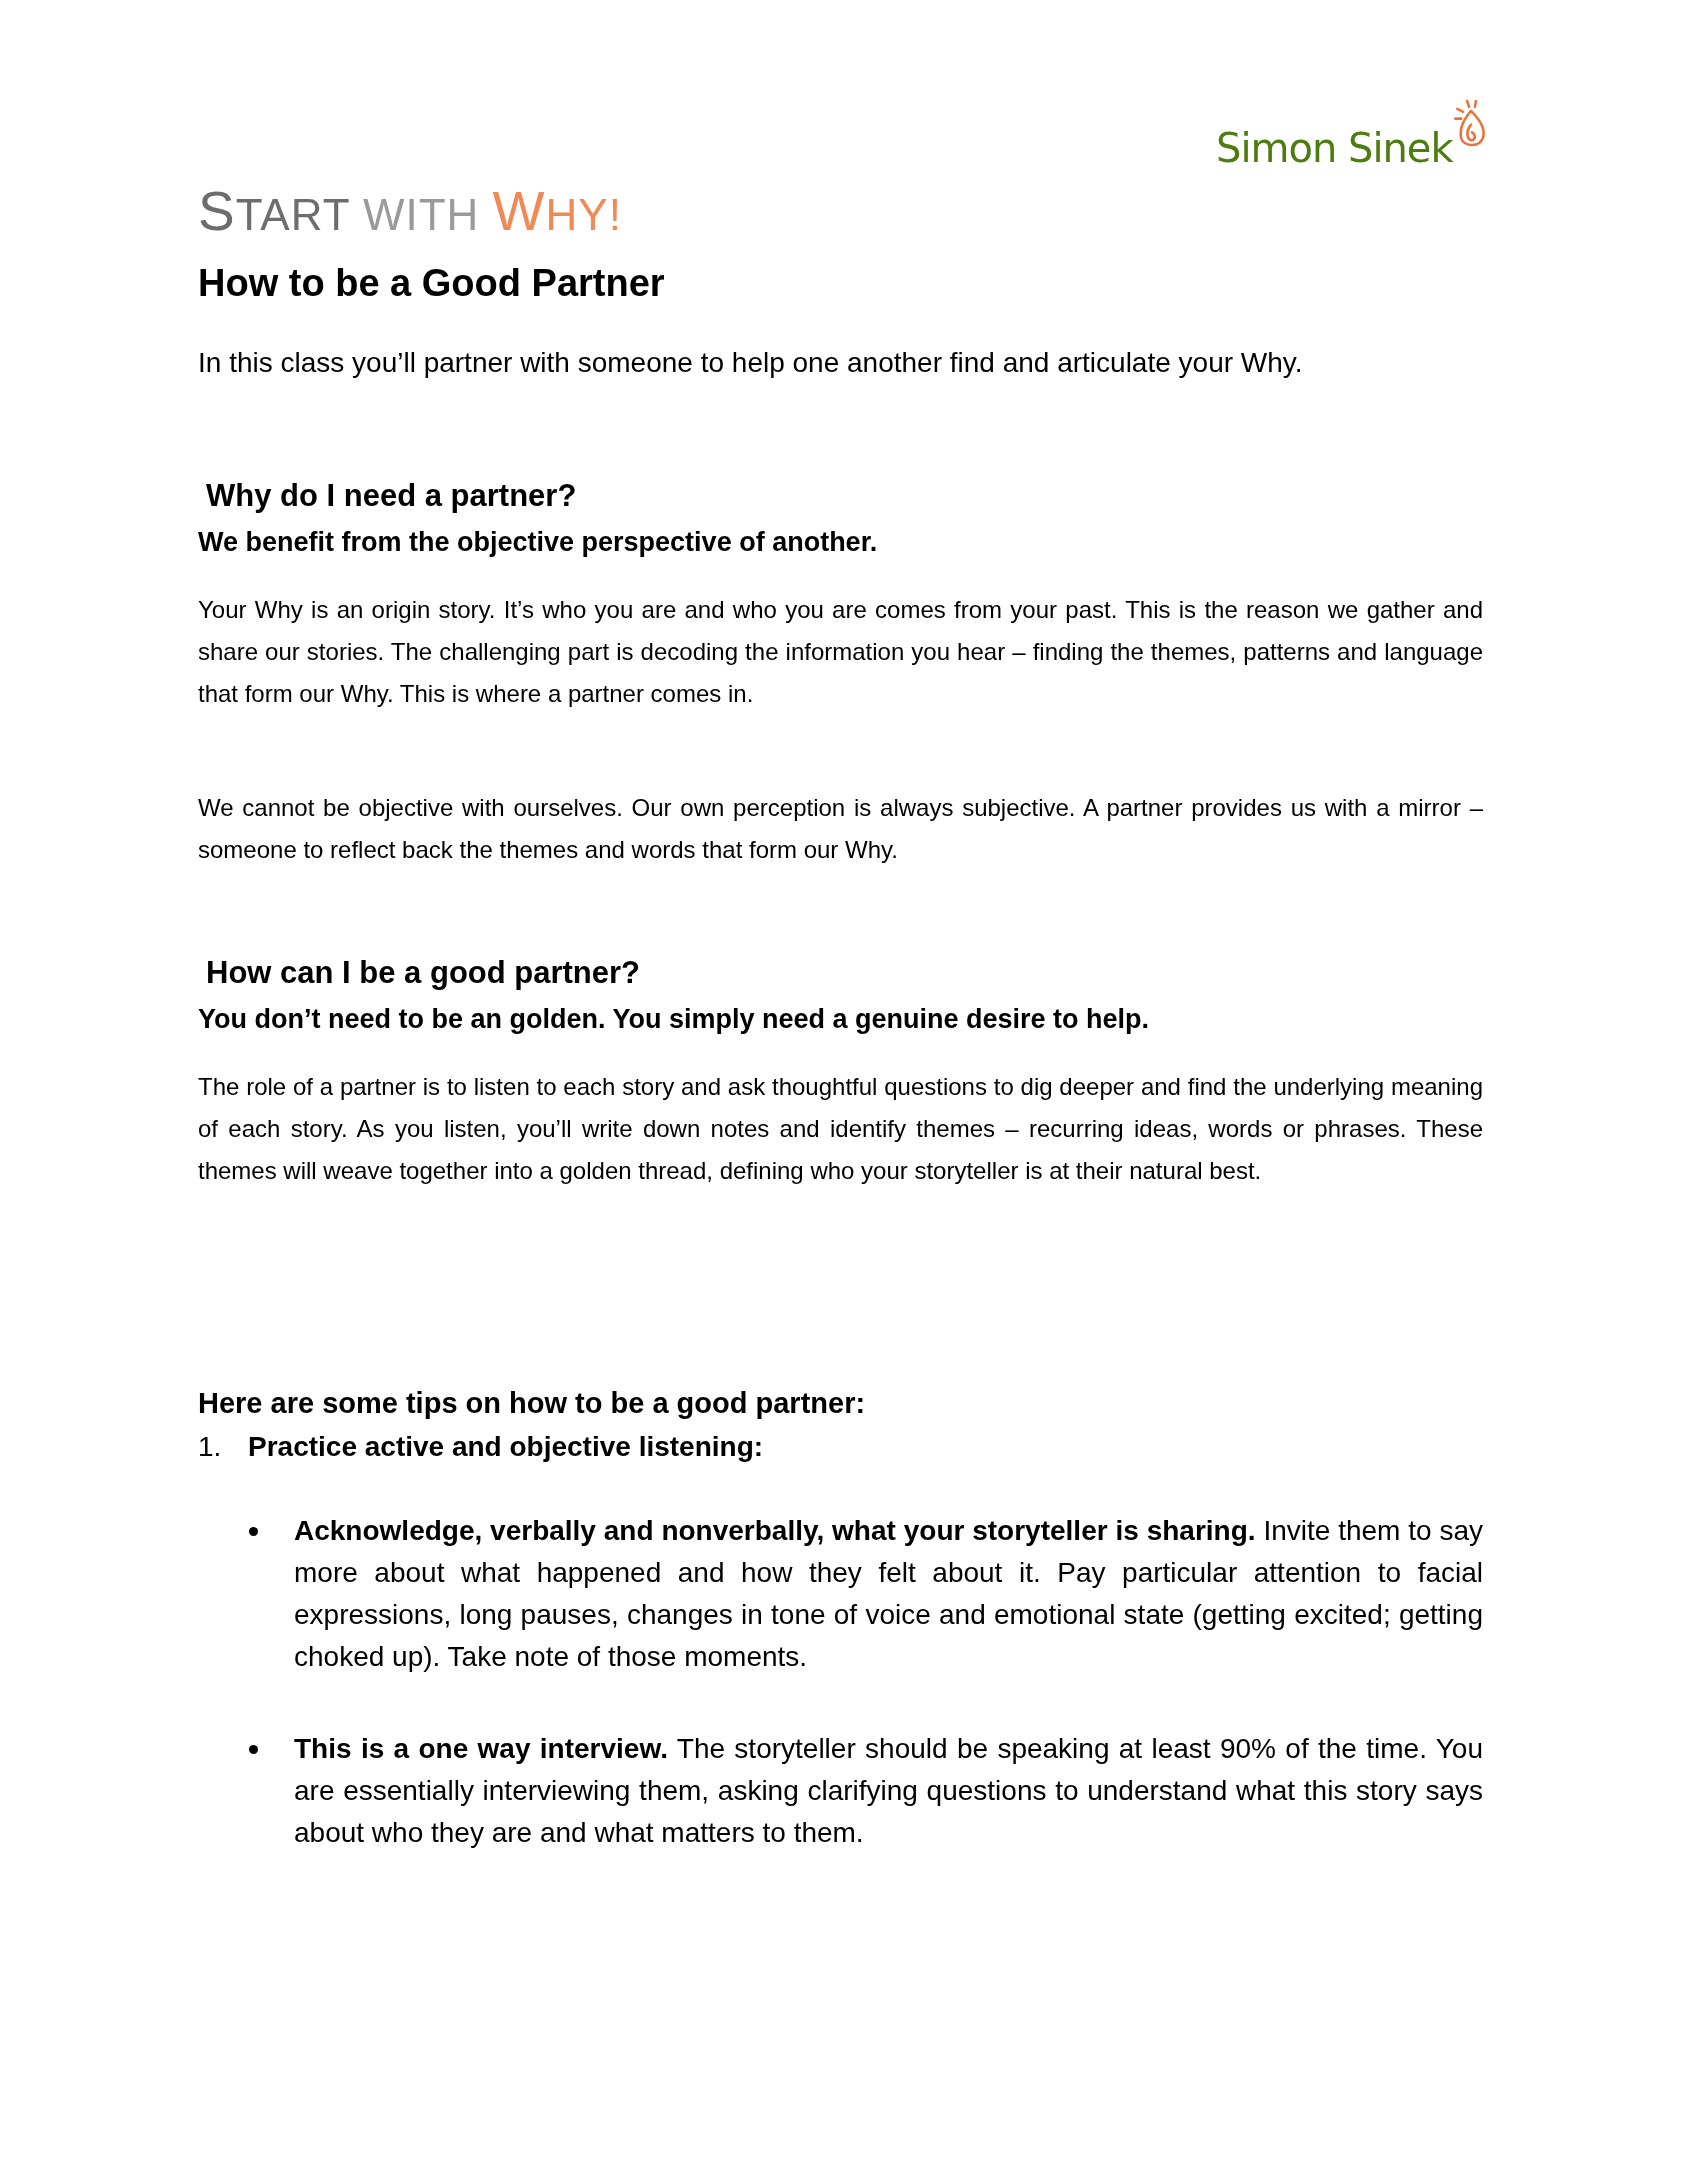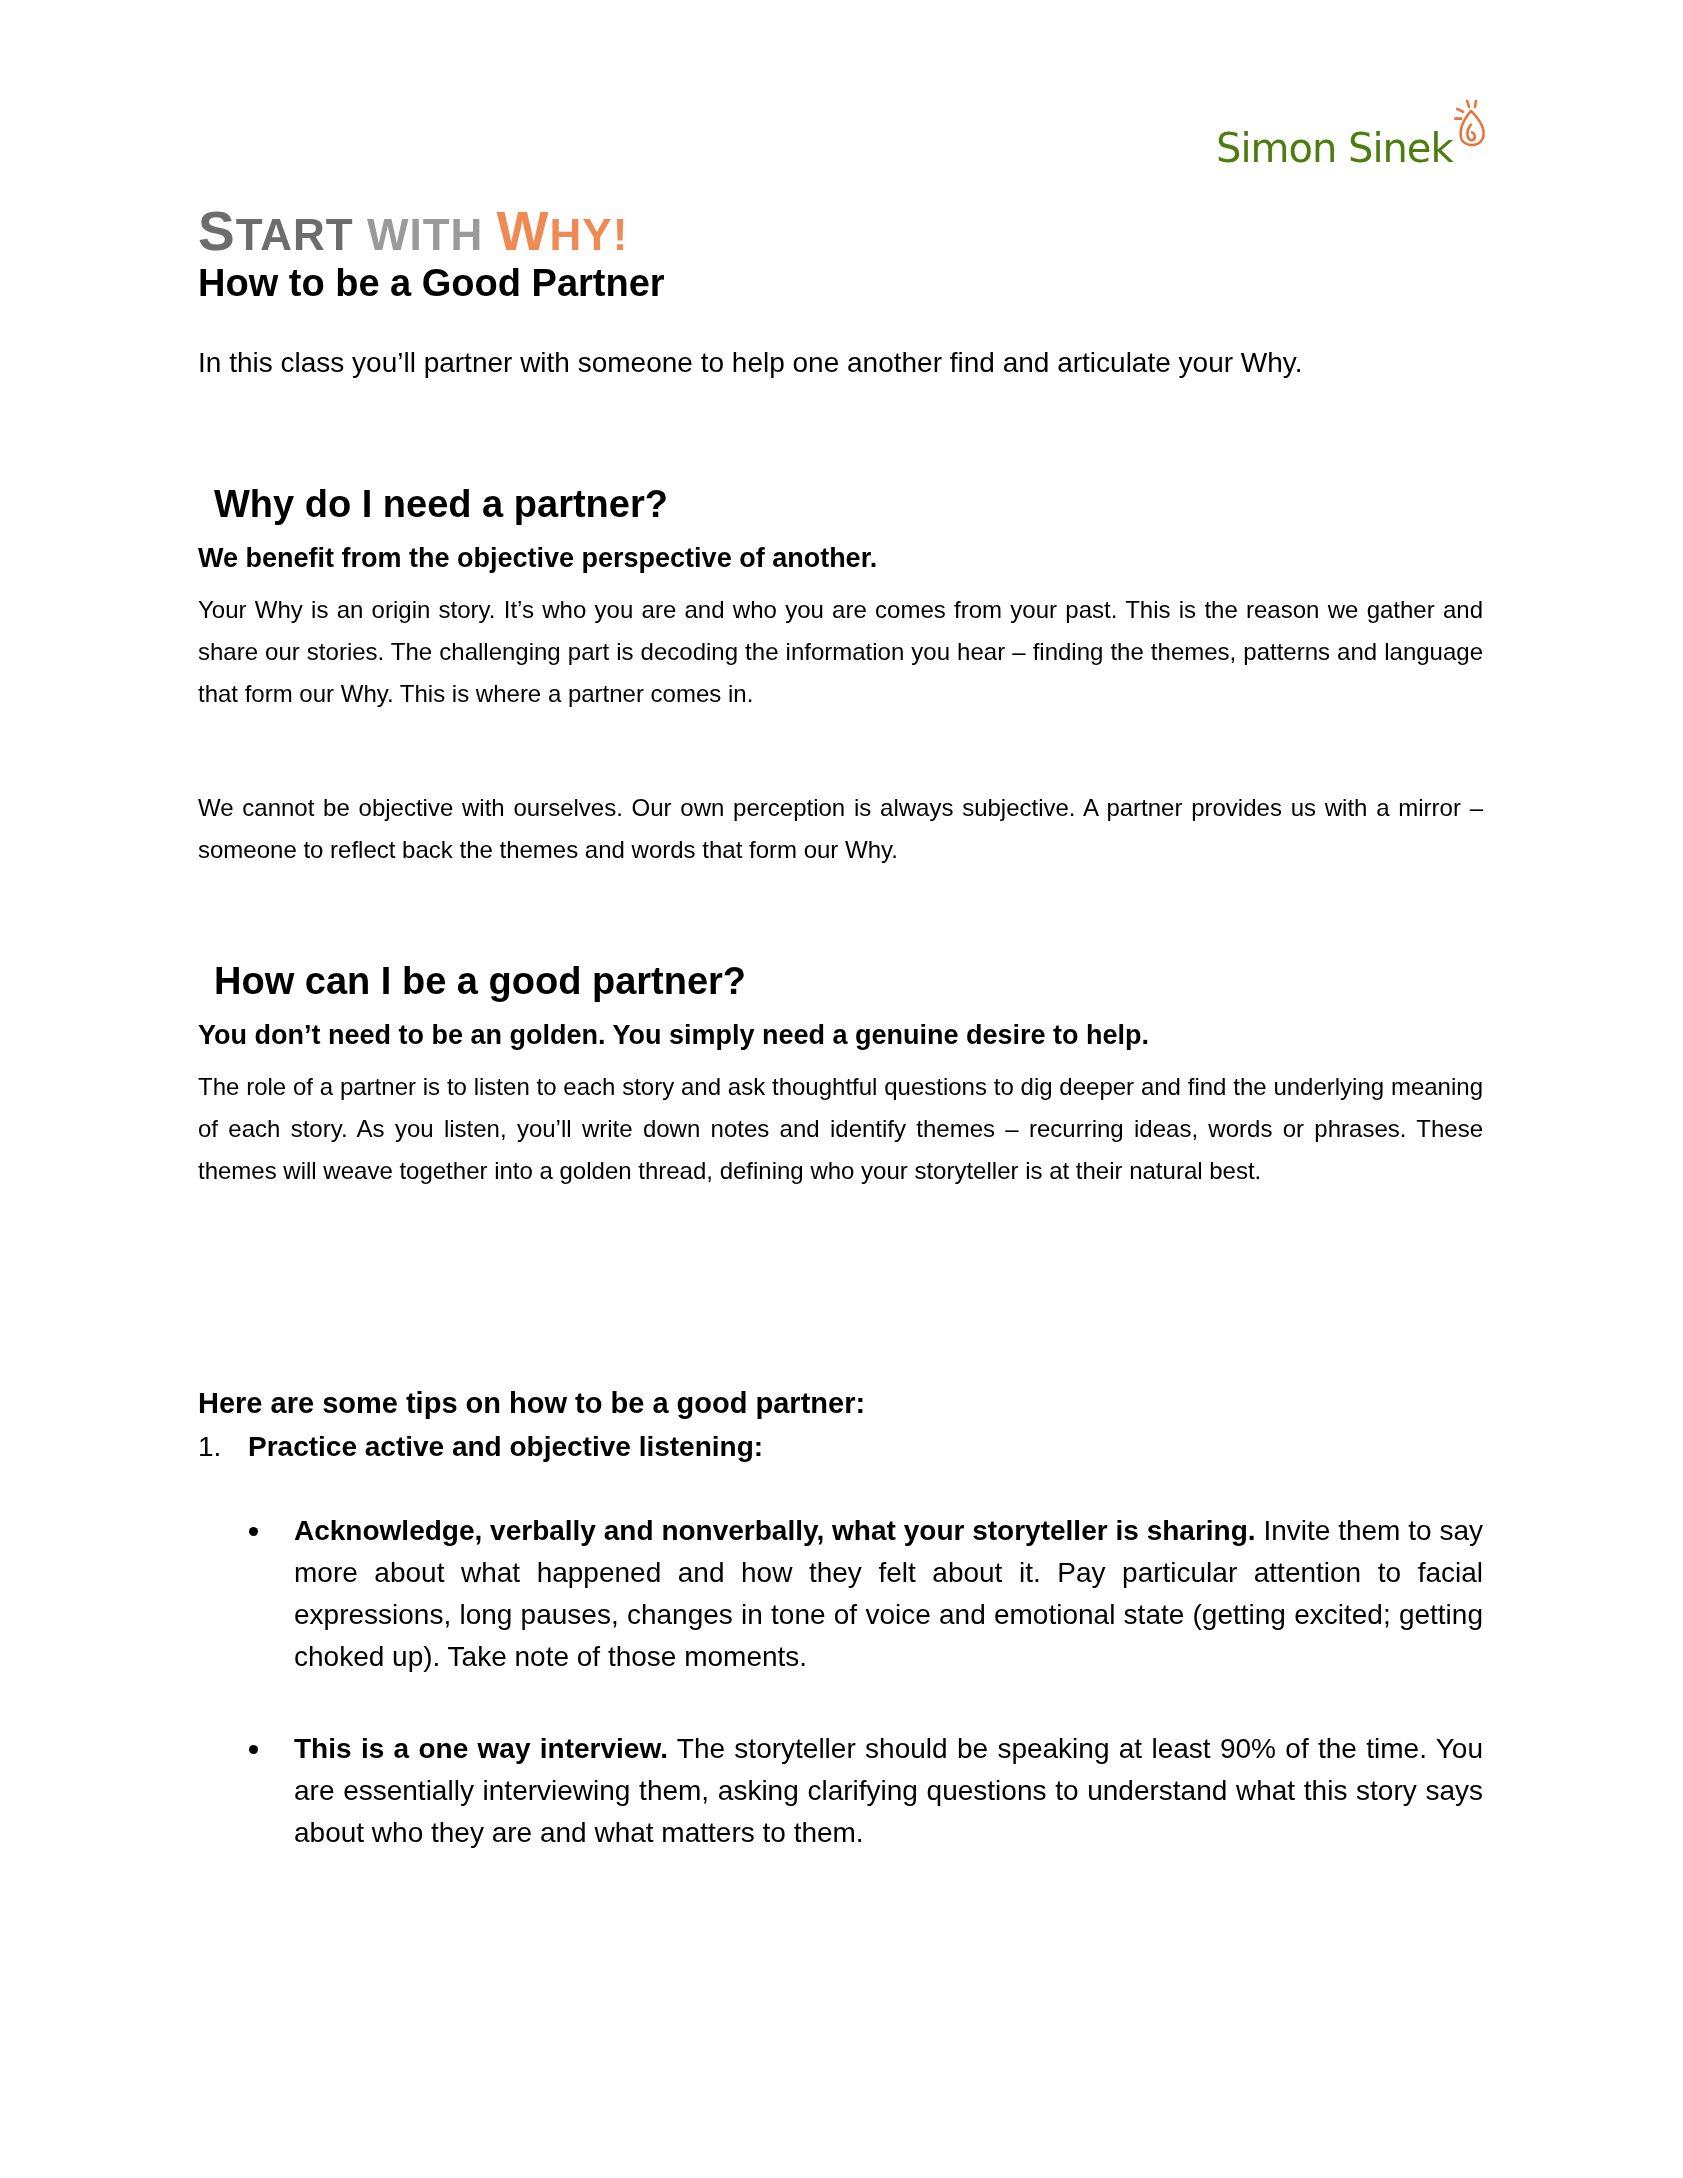--- a/index.html
+++ b/index.html
@@ -39,23 +39,23 @@
     }
     .logo-icon {
       width: 44px;
       height: 55px;
       margin-left: -4px;
       margin-bottom: 20px;
     }
     .brand {
       position: absolute;
       left: 198px;
-      top: 206px;
+      top: 186px;
       font-family: "Liberation Sans", sans-serif;
-      font-weight: 700;
+      font-weight: 400;
       font-size: 44px;
       line-height: 50px;
       letter-spacing: 1px;
       white-space: nowrap;
     }
     .brand .big { font-size: 55px; }
     .brand .w1 { color: #6d6d6d; }
     .brand .w2 { color: #9a9a9a; }
     .brand .w3 { color: #f08a55; }
     .brand span.part {
@@ -72,24 +72,24 @@
       font-weight: 700;
       line-height: 44px;
       margin: 0;
     }
     .intro {
       font-size: 28px;
       line-height: 42px;
       margin: 0;
     }
     .h2 {
-      font-size: 38px;
+      font-size: 31px;
       font-weight: 700;
       line-height: 40px;
-      margin: 16px;
+      margin: 8px;
     }
     .sub {
       font-size: 27px;
       font-weight: 700;
       line-height: 36px;
       margin: 0;
     }
     .para {
       font-size: 24px;
       line-height: 42px;

